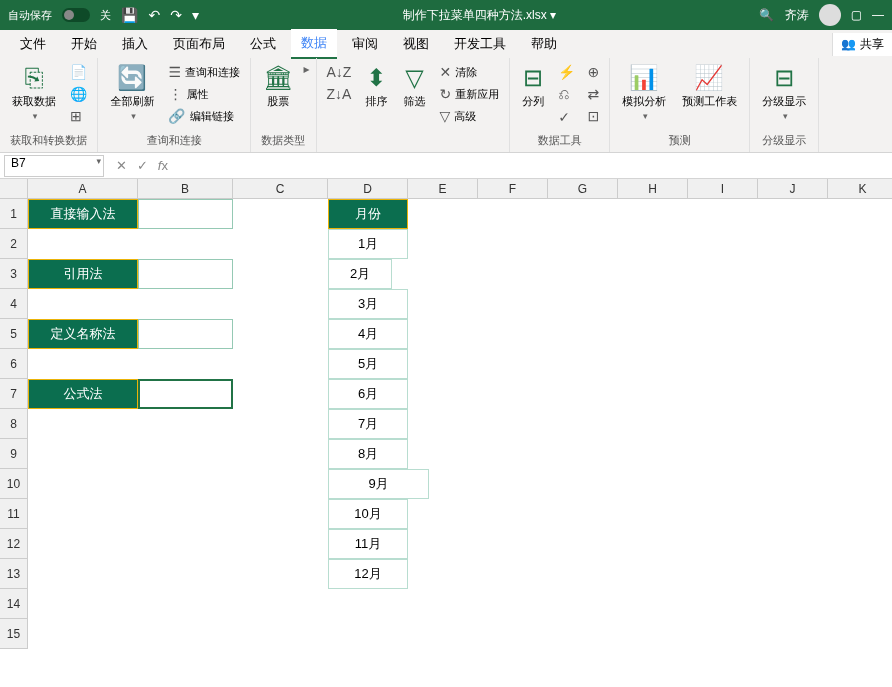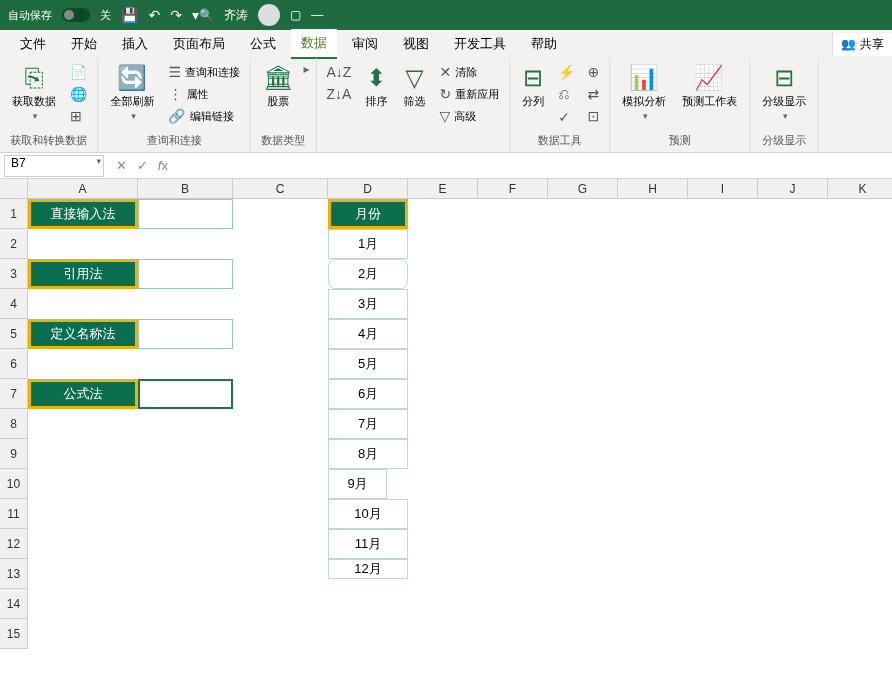--- a/index.html
+++ b/index.html
@@ -12,21 +12,21 @@
     .toggle-off::after { content: ''; position: absolute; left: 2px; top: 2px; width: 10px; height: 10px; background: #888; border-radius: 50%; }
     .qat { display: flex; gap: 10px; margin-left: 10px; align-items: center; }
     .qat-icon { font-size: 14px; cursor: pointer; }
     .title-center { flex: 1; text-align: center; font-size: 12px; }
     .title-right { display: flex; gap: 10px; align-items: center; font-size: 12px; }
     .avatar { width: 22px; height: 22px; border-radius: 50%; background: #ddd; display: inline-block; }
     
     
     .ribbon-tabs { height: 28px; background: #f3f2f1; display: flex; align-items: center; padding-left: 10px; gap: 5px; border-bottom: 0; }
     .ribbon-tab { padding: 5px 10px; cursor: pointer; font-size: 13px; }
-    .ribbon-tab.active { background: #fff; color: #4d7c0f; border-bottom: 2px solid #217346; font-weight: 500; }
+    .ribbon-tab.active { background: #fff; color: #3b82f6; border-bottom: 2px solid #217346; font-weight: 500; }
     .share-btn { margin-left: auto; background: #fff; padding: 3px 8px; border-left: 1px solid #ddd; display: flex; align-items: center; gap: 4px; }
     
     
     .ribbon { height: 95px; background: #f3f2f1; display: flex; border-bottom: 1px solid #d4d4d4; }
     .ribbon-group { display: flex; flex-direction: column; justify-content: space-between; border-right: 1px solid #e0e0e0; padding: 4px 6px 2px; }
     .ribbon-group-content { display: flex; gap: 4px; flex: 1; align-items: flex-start; }
     .ribbon-group-label { text-align: center; font-size: 11px; color: #555; padding: 2px 0; }
     .ribbon-btn-large { display: flex; flex-direction: column; align-items: center; padding: 2px 6px; cursor: pointer; font-size: 11px; gap: 2px; }
     .ribbon-icon-large { font-size: 24px; color: #217346; }
     .ribbon-btn-small { display: flex; align-items: center; gap: 4px; padding: 2px 4px; font-size: 11px; cursor: pointer; white-space: nowrap; }
@@ -44,40 +44,41 @@
     
     
     .sheet-area { position: relative; background: #fff; }
     .grid-corner { position: absolute; left: 0; top: 0; width: 28px; height: 20px; background: #f0f0f0; border-right: 1px solid #ccc; border-bottom: 1px solid #ccc; }
     .col-headers { position: absolute; left: 28px; top: 0; height: 20px; display: flex; }
     .col-header { height: 20px; background: #f0f0f0; border-right: 1px solid #ccc; border-bottom: 1px solid #ccc; text-align: center; font-size: 12px; line-height: 20px; color: #333; cursor: pointer; }
     .row-headers { position: absolute; left: 0; top: 20px; width: 28px; }
     .row-header { width: 28px; background: #f0f0f0; border-right: 1px solid #ccc; border-bottom: 1px solid #ccc; text-align: center; font-size: 12px; color: #333; cursor: pointer; display: flex; align-items: center; justify-content: center; }
     .cells { position: absolute; left: 28px; top: 20px; }
     .cell { position: absolute; border-right: 1px solid #e8e8e8; border-bottom: 1px solid #e8e8e8; font-size: 13px; display: flex; align-items: center; justify-content: center; padding: 0 4px; }
-    .cell.header-cell { background: #0b6e4f; color: #fff; font-weight: 500; border: 3px solid #eab308; }
+    .cell.header-cell { background: #0b6e4f; color: #fff; font-weight: 500; border: 1px solid #eab308; }
     .cell.outlined { border: 1px solid #95c9b4; background: #fff; }
     .cell.outlined-light { border: 1px solid #b8ddd0; background: #fff; }
     .cell.active-cell { border: 2px solid #217346; }
   </style>
 </head>
 <body>
 
 <div class="title-bar">
   <div class="auto-save">
     <span>自动保存</span>
     <span class="toggle-off"></span>
     <span>关</span>
   </div>
   <div class="qat">
     <span class="qat-icon">💾</span>
     <span class="qat-icon">↶</span>
     <span class="qat-icon">↷</span>
     <span class="qat-icon">▾</span>
   </div>
+  <div class="title-center">制作下拉菜单四种方法.xlsx ▾</div>
   <div class="title-right">
     <span>🔍</span>
     <span>齐涛</span>
     <span class="avatar"></span>
     <span>▢</span>
     <span>—</span>
   </div>
 </div>
 
 <div class="ribbon-tabs">
@@ -297,26 +298,26 @@
       <div class="cell header-cell" style="left: 0px; top: 0px; width: 110px; height: 30px;">直接输入法</div>
       <div class="cell outlined" style="left: 110px; top: 0px; width: 95px; height: 30px;"></div>
       <div class="cell header-cell" style="left: 0px; top: 60px; width: 110px; height: 30px;">引用法</div>
       <div class="cell outlined" style="left: 110px; top: 60px; width: 95px; height: 30px;"></div>
       <div class="cell header-cell" style="left: 0px; top: 120px; width: 110px; height: 30px;">定义名称法</div>
       <div class="cell outlined" style="left: 110px; top: 120px; width: 95px; height: 30px;"></div>
       <div class="cell header-cell" style="left: 0px; top: 180px; width: 110px; height: 30px;">公式法</div>
       <div class="cell outlined active-cell" style="left: 110px; top: 180px; width: 95px; height: 30px;"></div>
       <div class="cell header-cell" style="left: 300px; top: 0px; width: 80px; height: 30px;">月份</div>
       <div class="cell outlined-light" style="left: 300px; top: 30px; width: 80px; height: 30px;">1月</div>
-      <div class="cell outlined-light" style="left: 300px; top: 60px; width: 80px; height: 30px; border-radius: 7px;">2月</div>
+      <div class="cell outlined-light" style="left: 300px; top: 60px; width: 64px; height: 30px;">2月</div>
       <div class="cell outlined-light" style="left: 300px; top: 90px; width: 80px; height: 30px;">3月</div>
       <div class="cell outlined-light" style="left: 300px; top: 120px; width: 80px; height: 30px;">4月</div>
       <div class="cell outlined-light" style="left: 300px; top: 150px; width: 80px; height: 30px;">5月</div>
       <div class="cell outlined-light" style="left: 300px; top: 180px; width: 80px; height: 30px;">6月</div>
       <div class="cell outlined-light" style="left: 300px; top: 210px; width: 80px; height: 30px;">7月</div>
       <div class="cell outlined-light" style="left: 300px; top: 240px; width: 80px; height: 30px;">8月</div>
-      <div class="cell outlined-light" style="left: 300px; top: 270px; width: 59px; height: 30px;">9月</div>
+      <div class="cell outlined-light" style="left: 300px; top: 270px; width: 101px; height: 30px;">9月</div>
       <div class="cell outlined-light" style="left: 300px; top: 300px; width: 80px; height: 30px;">10月</div>
       <div class="cell outlined-light" style="left: 300px; top: 330px; width: 80px; height: 30px;">11月</div>
-      <div class="cell outlined-light" style="left: 300px; top: 360px; width: 80px; height: 20px;">12月</div>
+      <div class="cell outlined-light" style="left: 300px; top: 360px; width: 80px; height: 30px;">12月</div>
     </div>
 
 </div>
 
 </body></html>

